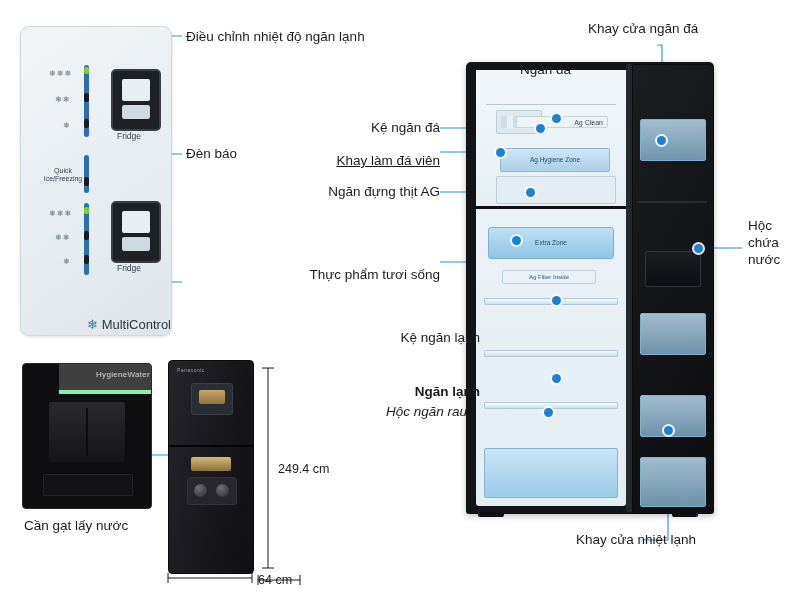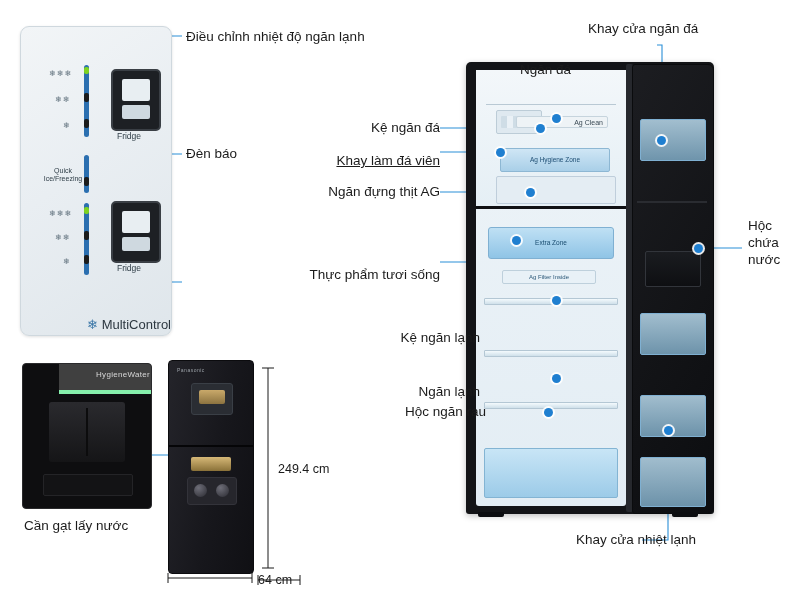--- a/index.html
+++ b/index.html
@@ -354,20 +354,20 @@
   <div class="lbl" style="left:588px;top:21px;">Khay cửa ngăn đá</div>
   <div class="lbl" style="left:520px;top:62px;">Ngăn đá</div>
   <div class="lbl r" style="left:240px;top:120px;width:200px;">Kệ ngăn đá</div>
   <div class="lbl r" style="left:240px;top:153px;width:200px;text-decoration:underline;">Khay làm đá viên</div>
   <div class="lbl r" style="left:240px;top:184px;width:200px;">Ngăn đựng thịt AG</div>
   <div class="lbl r" style="left:240px;top:267px;width:200px;">Thực phẩm tươi sống</div>
   <div class="lbl" style="left:748px;top:218px;">Hộc
 chứa
 nước</div>
   <div class="lbl r" style="left:290px;top:330px;width:190px;">Kệ ngăn lạnh</div>
-  <div class="lbl r" style="left:290px;top:384px;width:190px;">Ngăn lạnh</div>
-  <div class="lbl r" style="left:296px;top:404px;width:190px;">Hộc ngăn rau</div>
+  <div class="lbl r" style="left:290px;top:384px;width:190px;font-weight:bold;">Ngăn lạnh</div>
+  <div class="lbl r" style="left:277px;top:404px;width:190px;font-style:italic;">Hộc ngăn rau</div>
   <div class="lbl" style="left:576px;top:532px;">Khay cửa nhiệt lạnh</div>
 
   <div class="dim" style="left:278px;top:462px;">249.4 cm</div>
   <div class="dim" style="left:140px;top:573px;margin-top:44px;">65 cm</div>
   <div class="dim" style="left:258px;top:573px;">64 cm</div>
 </div>
 
 </body></html>

